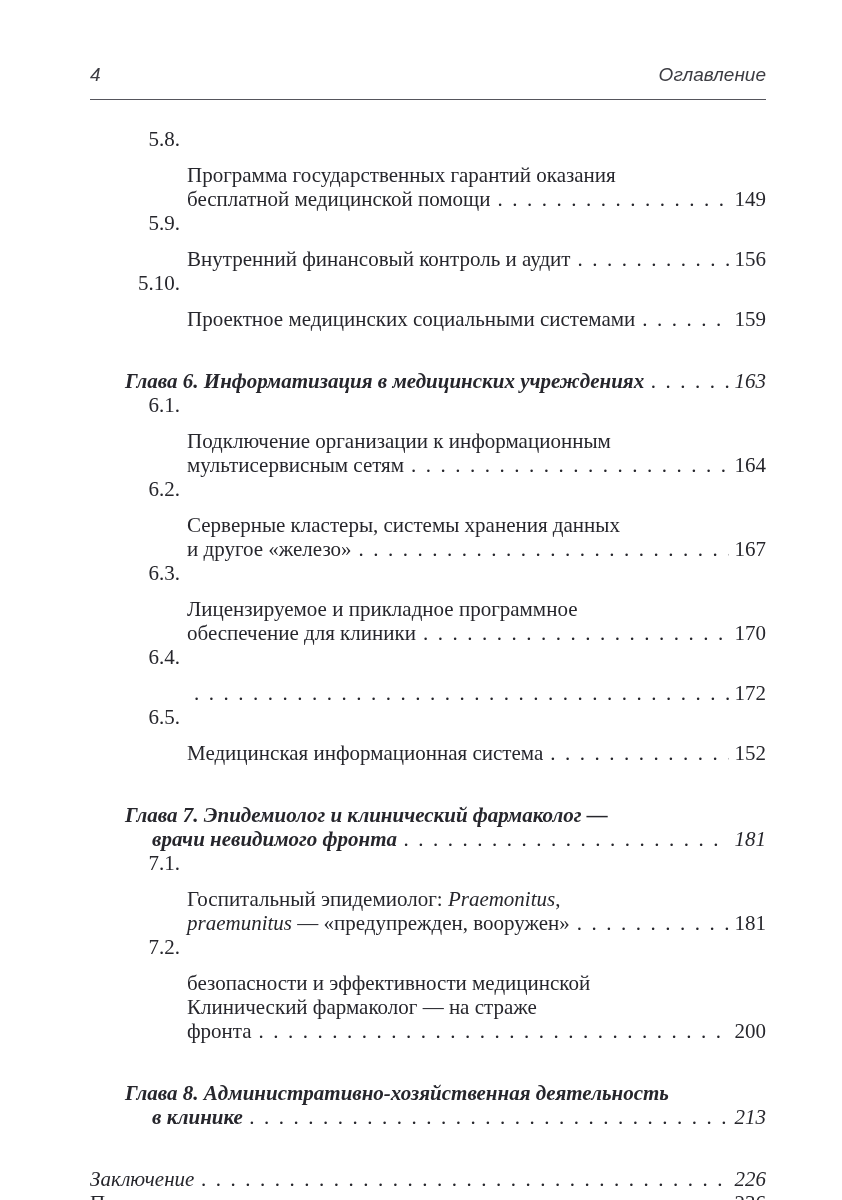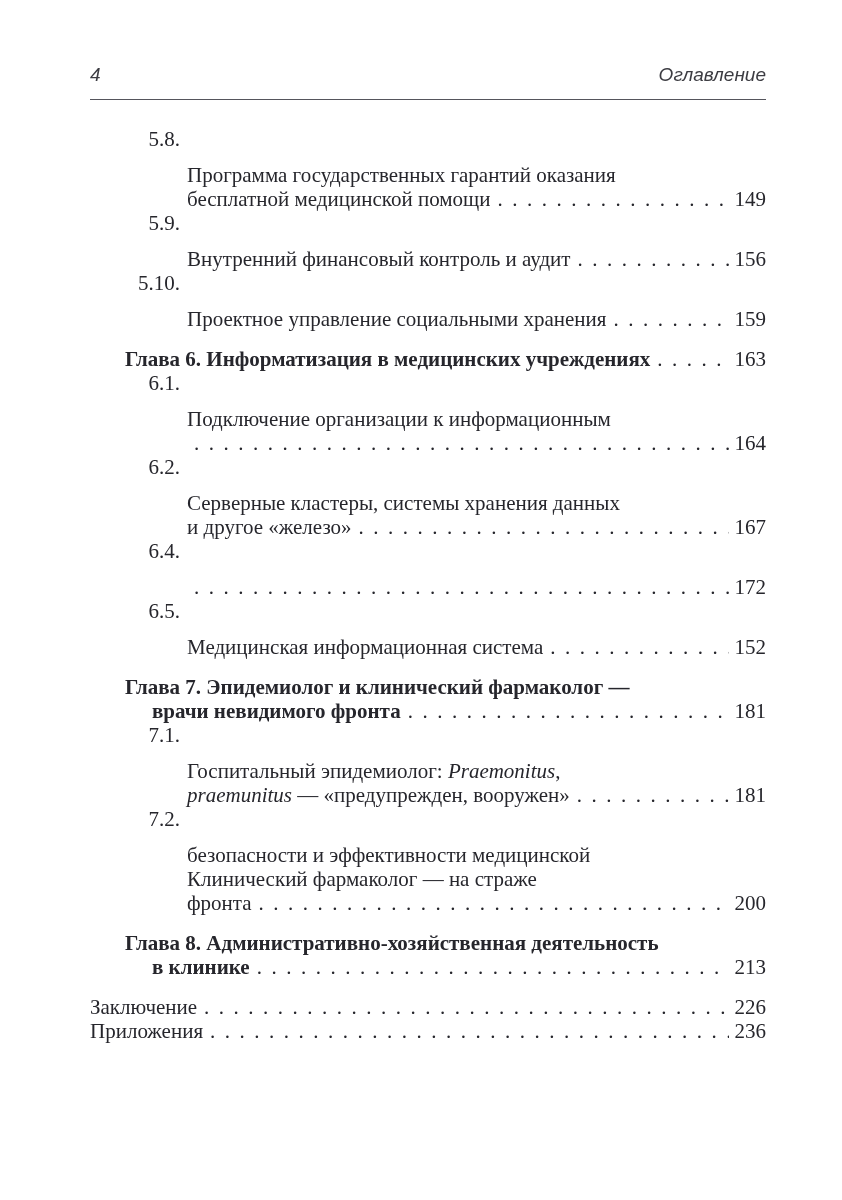--- a/index.html
+++ b/index.html
@@ -36,21 +36,21 @@
     font-size: 19px;
     color: var(--head);
     padding-bottom: 13px;
     border-bottom: 1.5px solid var(--rule);
   }
   .toc { margin-top: 27px; }
   .entry {
     display: flex;
     line-height: 24px;
   }
-  .entry.gap { margin-top: 16px; }
+  .entry.gap { margin-top: 38px; font-style: italic; }
   .num {
     flex: 0 0 90px;
     text-align: right;
     white-space: pre;
   }
   .body { flex: 1 1 auto; min-width: 0; }
   .section .body { padding-left: 7px; margin-top: 36px; }
   .chapter .body { padding-left: 35px; }
   .plain   .body { padding-left: 0; }
   .chapter .txt { font-weight: bold; }
@@ -101,53 +101,65 @@
               <span class="txt"><span>Внутренний финансовый контроль и аудит</span></span>
               <span class="dots"></span>
               <span class="pg">156</span>
             </div>
           </div>
         </div>
         <div class="entry section">
           <span class="num">5.10.</span>
           <div class="body">
             <div class="line fill">
-              <span class="txt"><span>Проектное управление социальными хранения</span></span>
+              <span class="txt"><span>Проектное медицинских социальными системами</span></span>
               <span class="dots"></span>
               <span class="pg">159</span>
             </div>
           </div>
         </div>
         <div class="entry chapter gap">
           <div class="body">
             <div class="line fill">
               <span class="txt"><span>Глава 6. Информатизация в медицинских учреждениях</span></span>
               <span class="dots"></span>
               <span class="pg">163</span>
             </div>
           </div>
         </div>
         <div class="entry section">
           <span class="num">6.1.</span>
           <div class="body">
             <div class="line"><span class="txt"><span>Подключение организации к информационным</span></span></div>
             <div class="line cont fill">
+              <span class="txt"><span>мультисервисным сетям</span></span>
               <span class="dots"></span>
               <span class="pg">164</span>
             </div>
           </div>
         </div>
         <div class="entry section">
           <span class="num">6.2.</span>
           <div class="body">
             <div class="line"><span class="txt"><span>Серверные кластеры, системы хранения данных</span></span></div>
             <div class="line cont fill">
               <span class="txt"><span>и другое «железо»</span></span>
               <span class="dots"></span>
               <span class="pg">167</span>
+            </div>
+          </div>
+        </div>
+        <div class="entry section">
+          <span class="num">6.3.</span>
+          <div class="body">
+            <div class="line"><span class="txt"><span>Лицензируемое и прикладное программное</span></span></div>
+            <div class="line cont fill">
+              <span class="txt"><span>обеспечение для клиники</span></span>
+              <span class="dots"></span>
+              <span class="pg">170</span>
             </div>
           </div>
         </div>
         <div class="entry section">
           <span class="num">6.4.</span>
           <div class="body">
             <div class="line fill">
               <span class="dots"></span>
               <span class="pg">172</span>
             </div>

